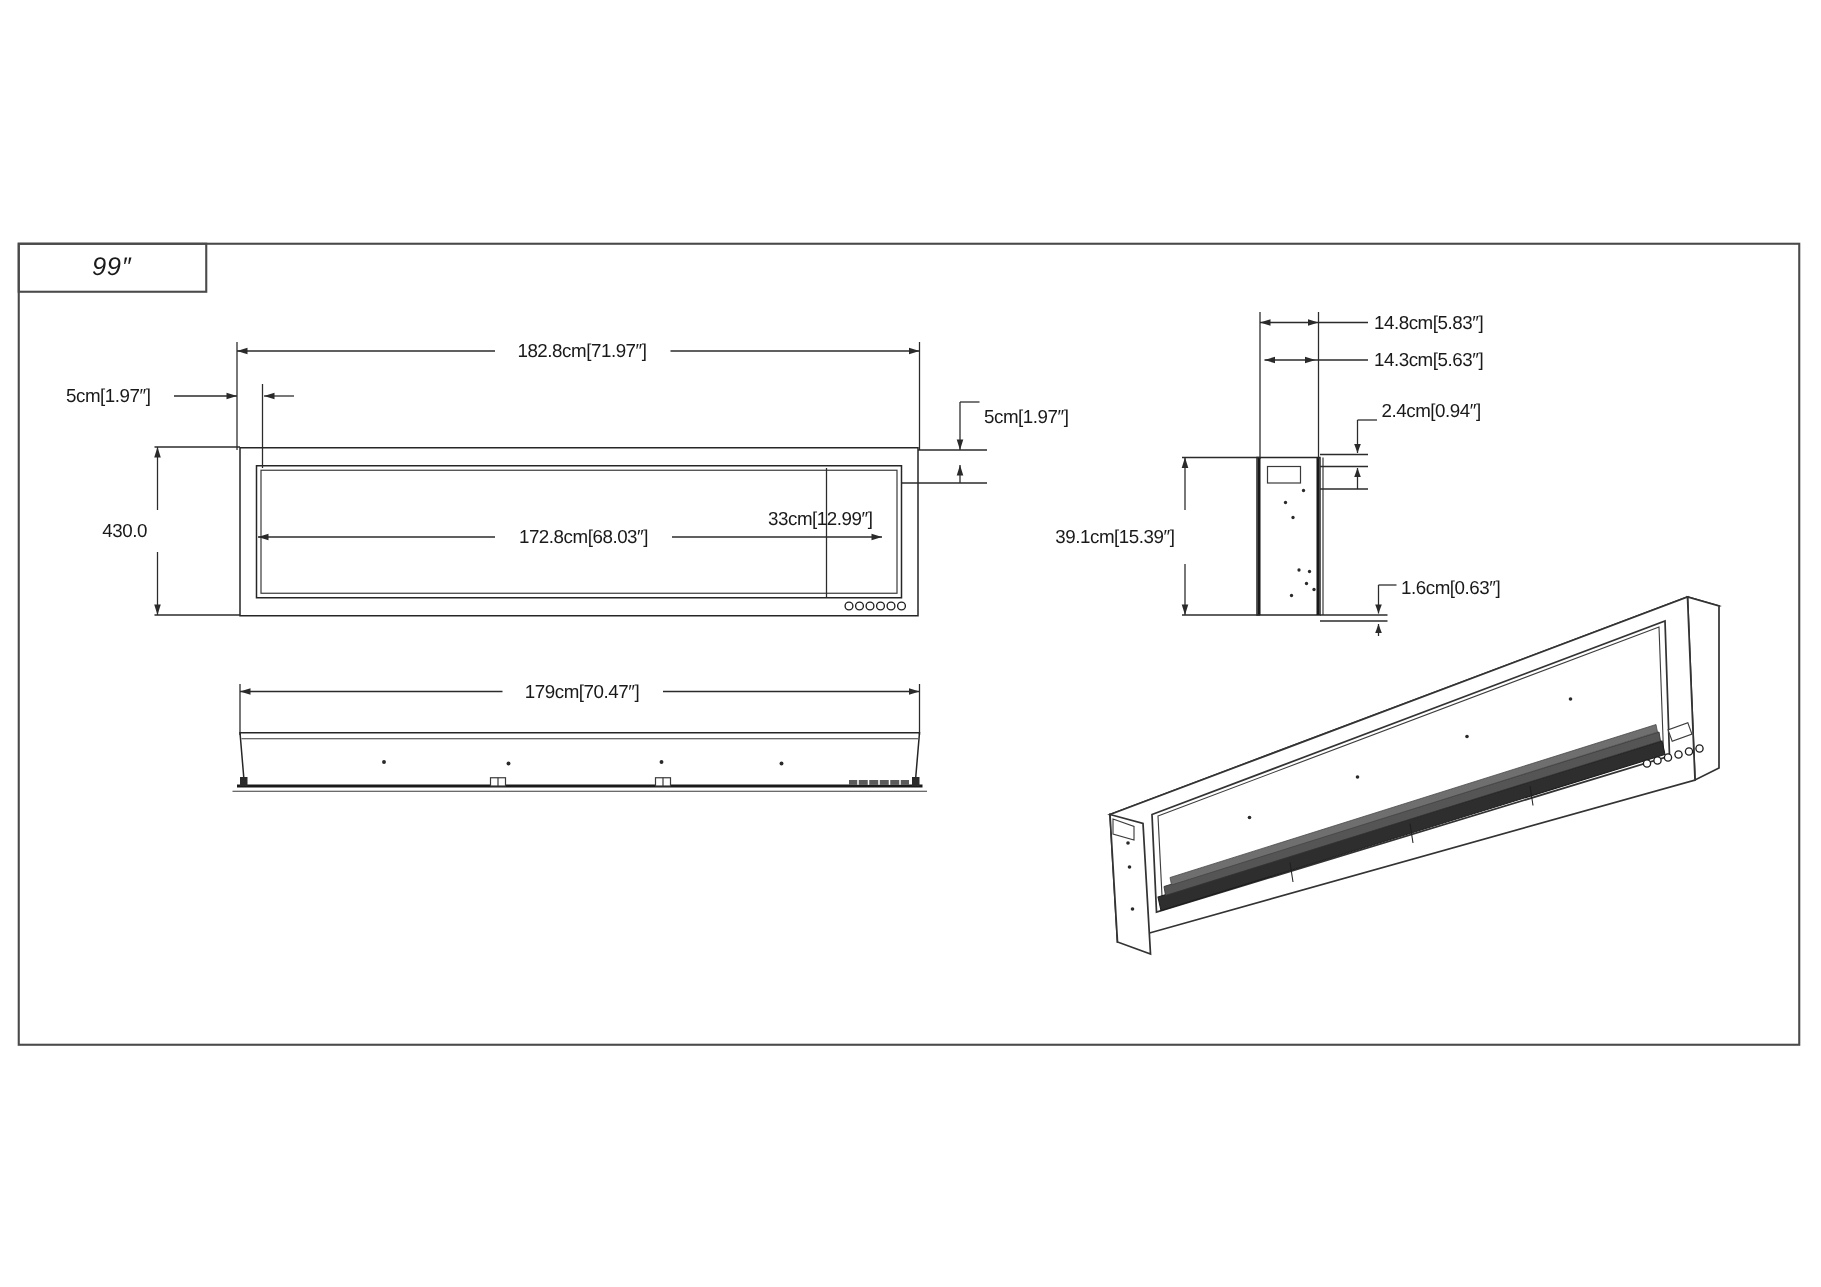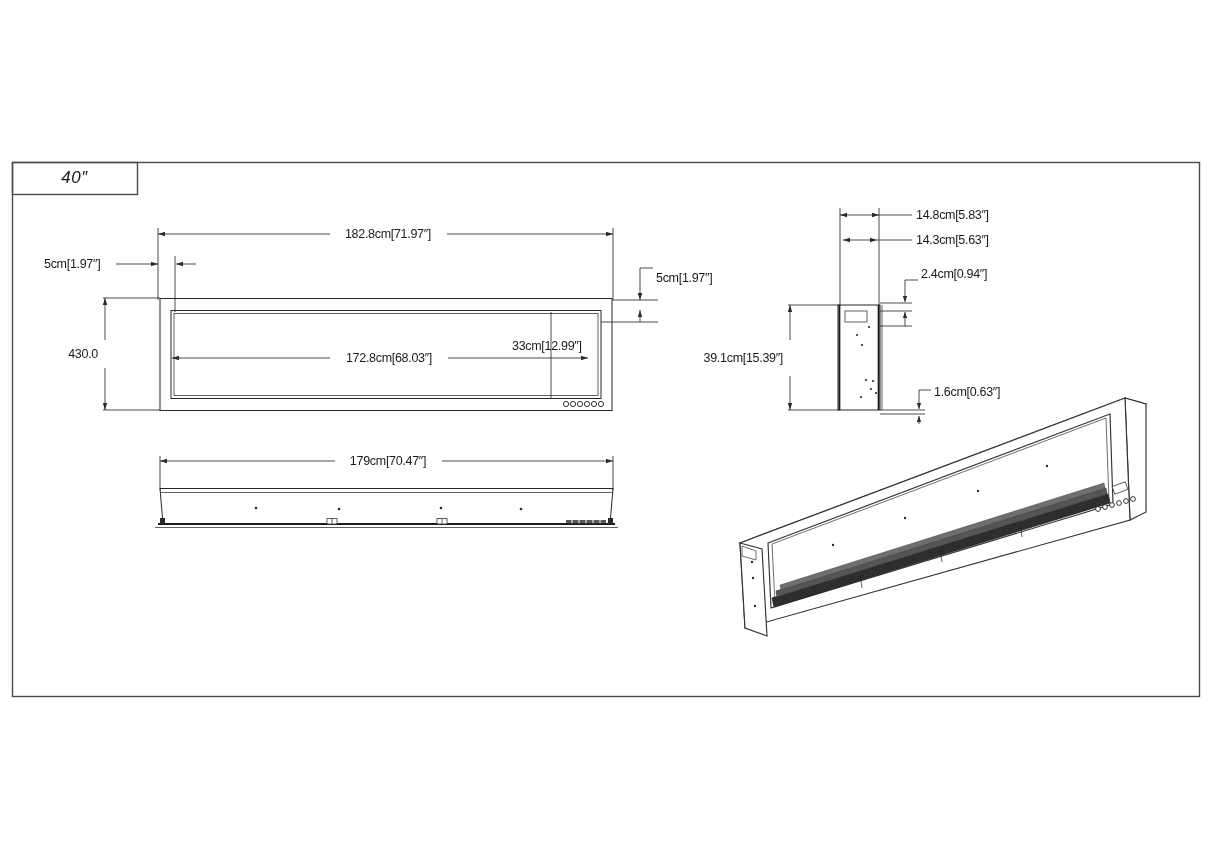--- a/index.html
+++ b/index.html
@@ -291,16 +291,16 @@
         <circle cx="755" cy="606" r="1.2" class="dot"></circle>
         <circle cx="752" cy="562" r="1.2" class="dot"></circle>
       </g>
     </g>
 
   </svg>
 
   <div style="position:absolute; left:12px; top:162px; width:125px; height:32px;
               display:flex; align-items:center; justify-content:center;">
     <span style="font-family:'Liberation Sans', sans-serif; font-size:17px;
-                 font-style:italic; color:#1a1a1a; letter-spacing:0.5px;">40″</span>
+                 font-style:italic; color:#1a1a1a; letter-spacing:0.5px;">99″</span>
   </div>
 
 </div>
 
 </body></html>

